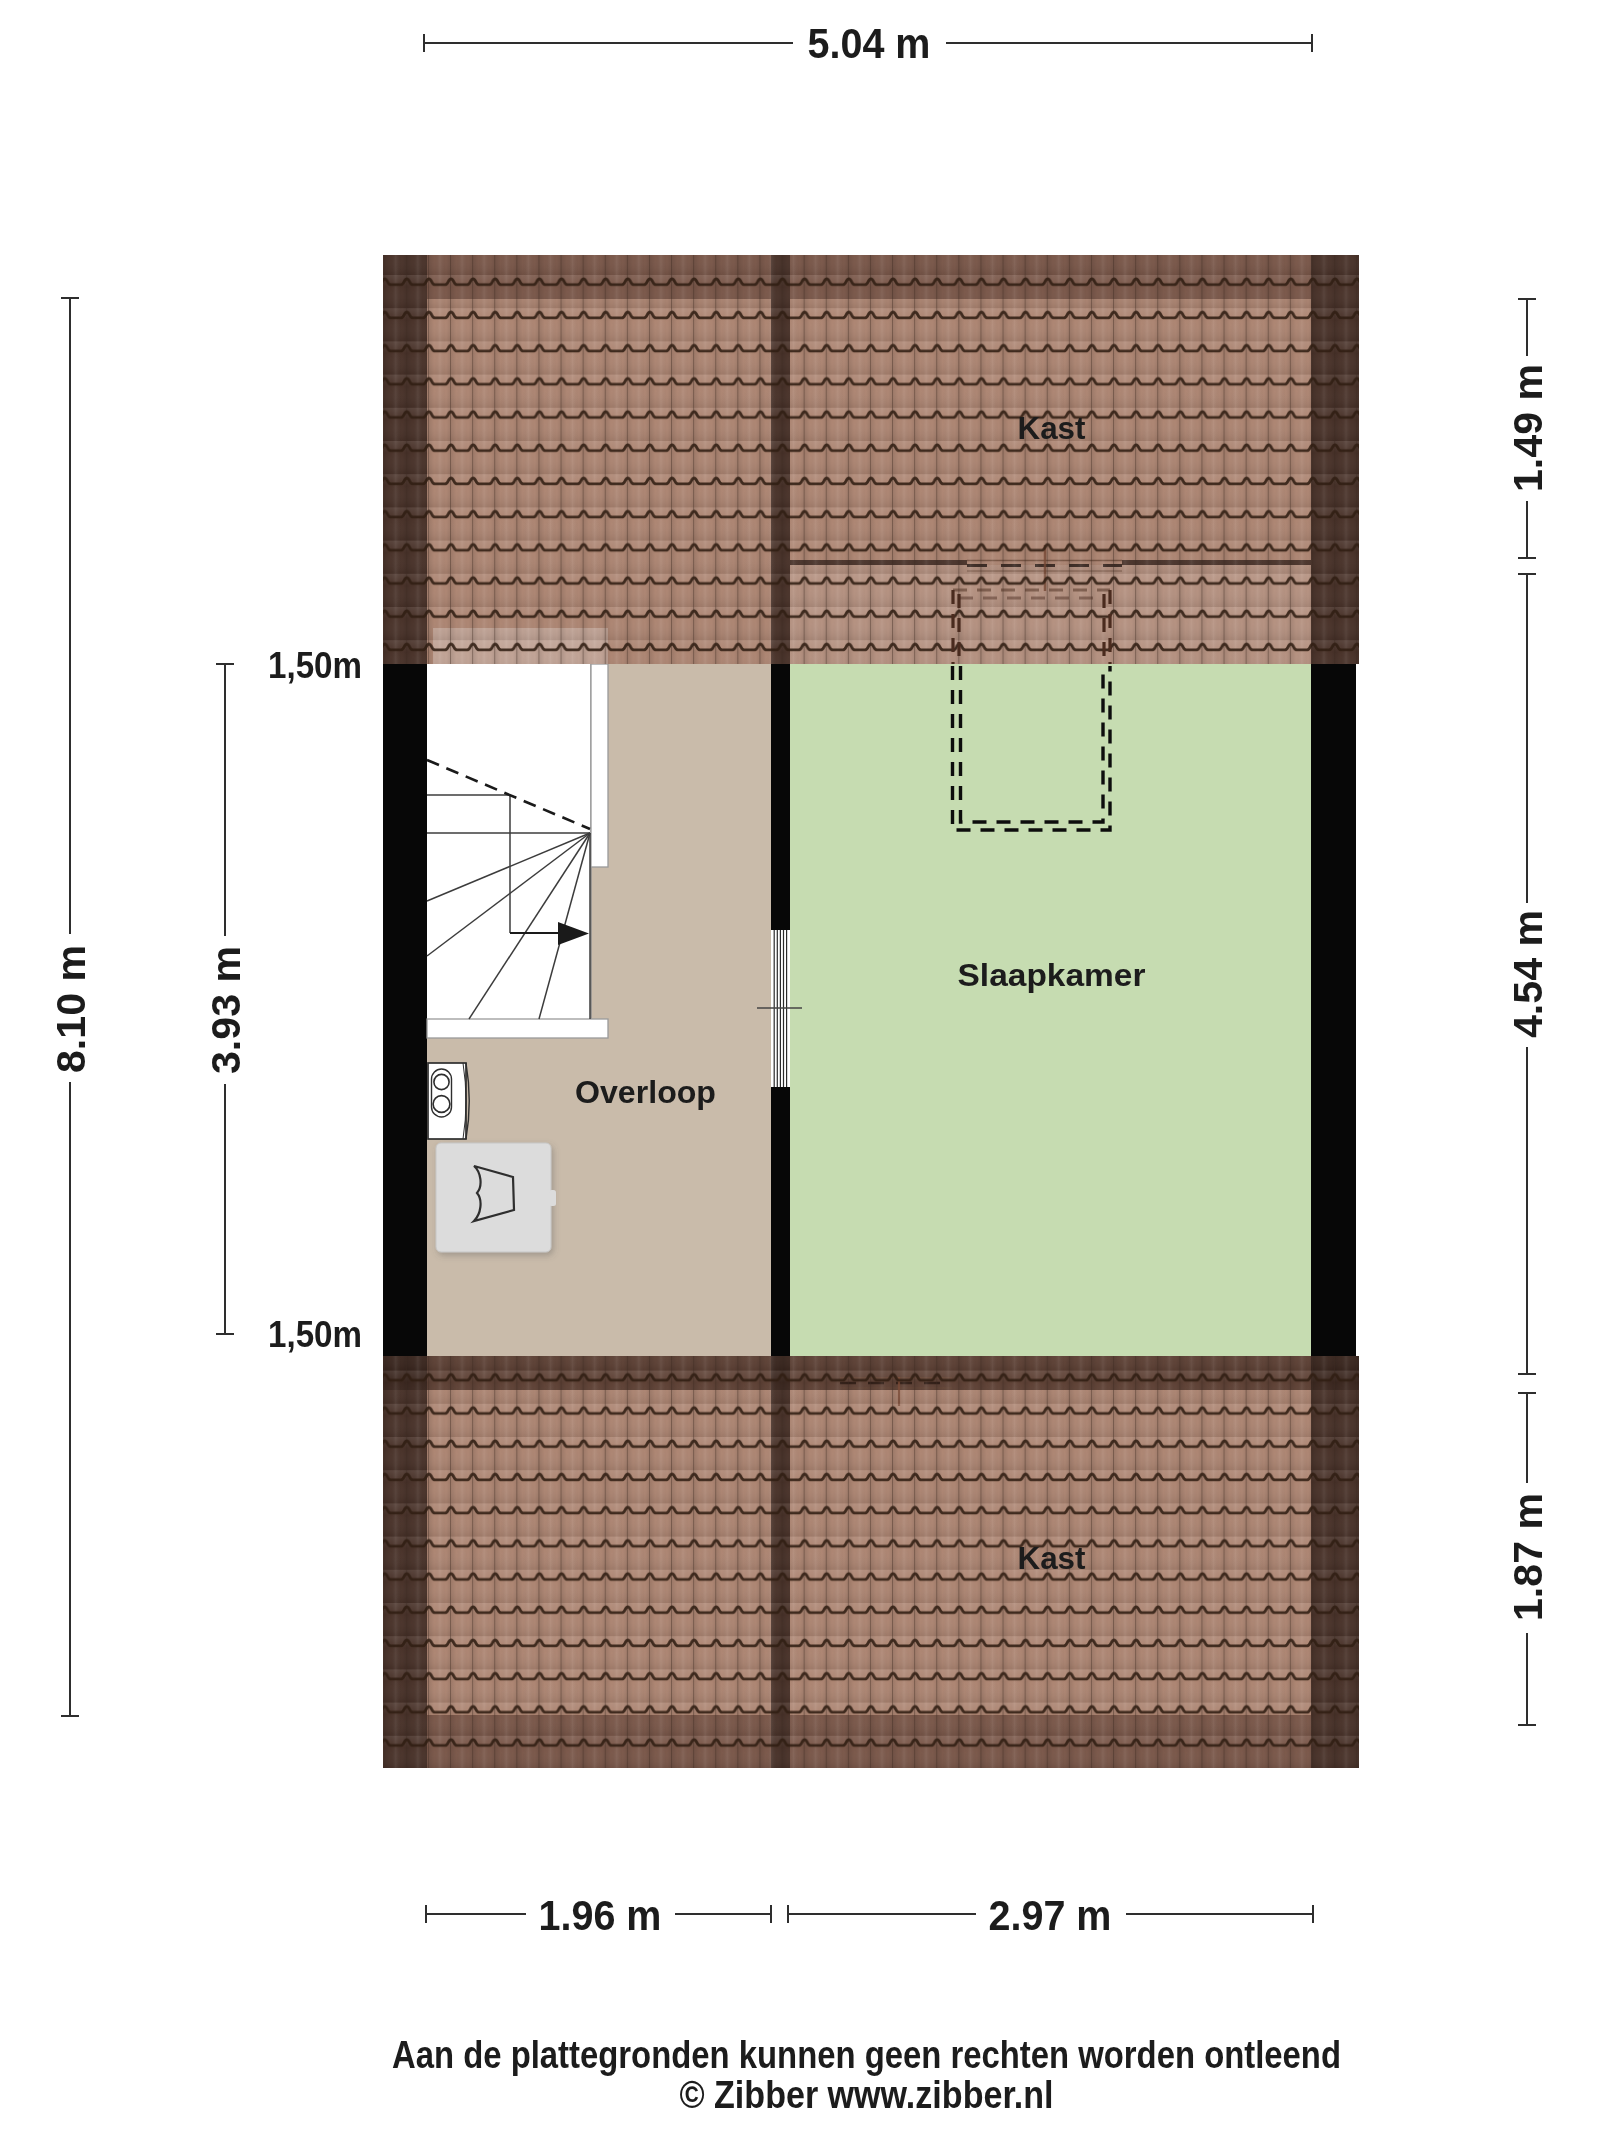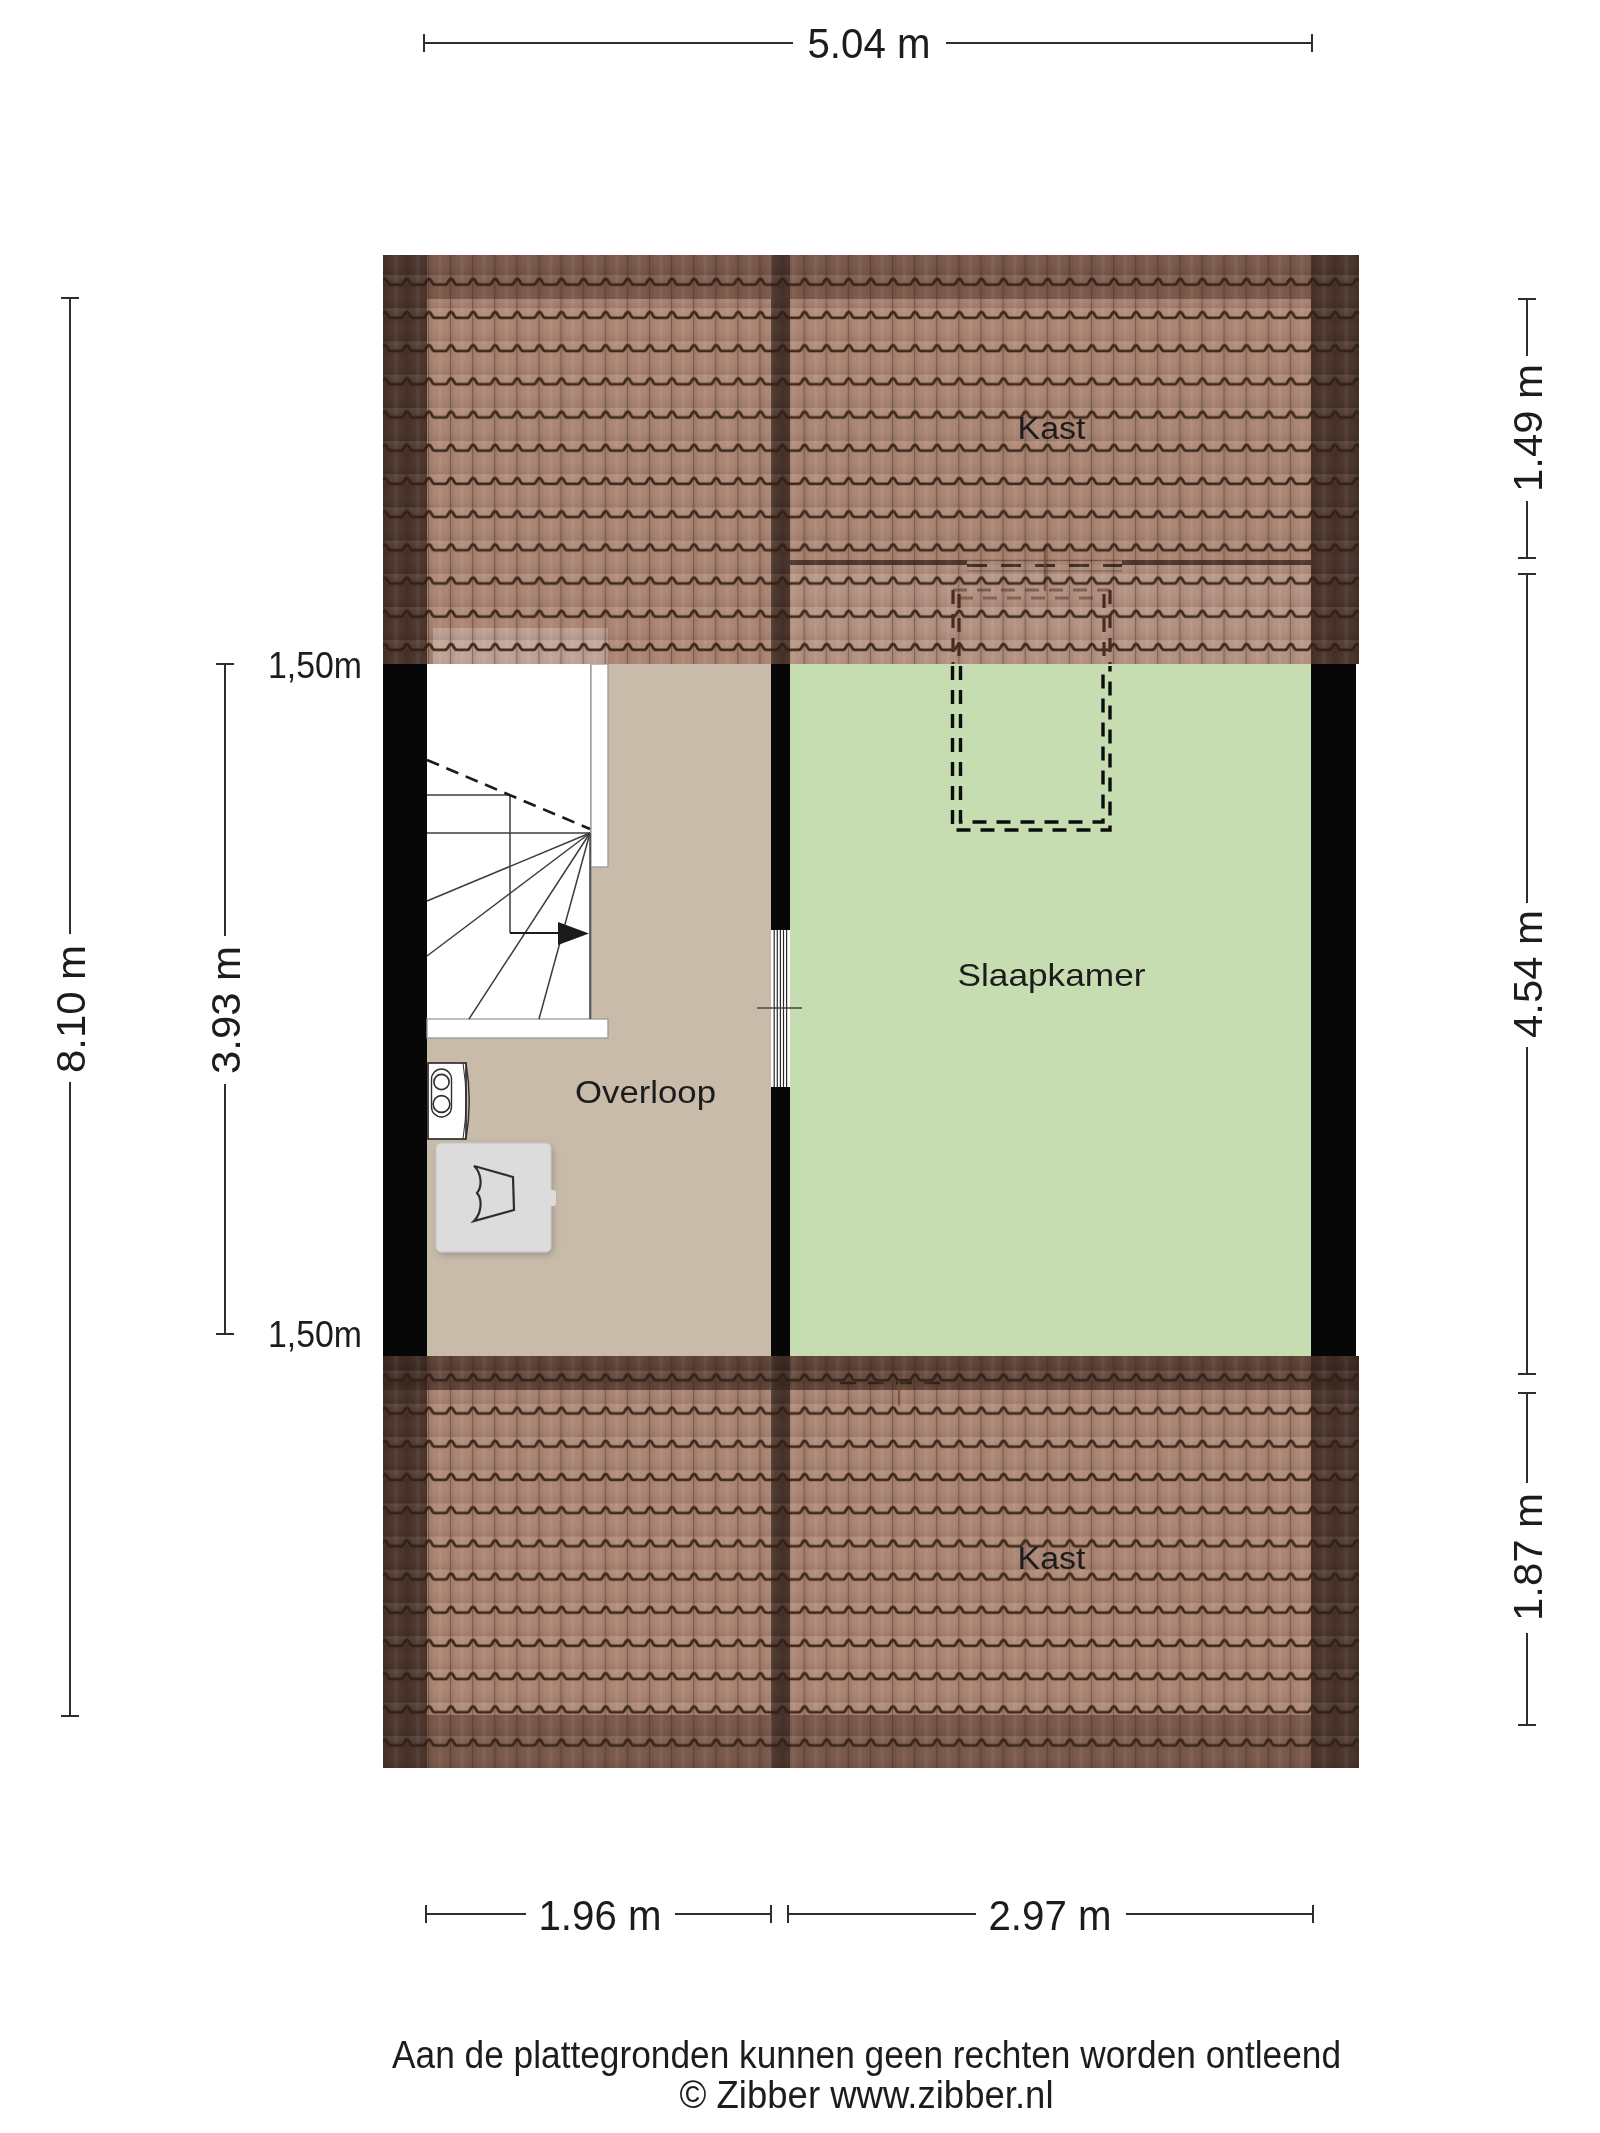--- a/index.html
+++ b/index.html
@@ -1,17 +1,17 @@
 <!DOCTYPE html>
 <html><head>
 <meta charset="utf-8">
 <style>
   html,body{margin:0;padding:0;background:#ffffff;}
   .page{position:relative;width:1600px;height:2133px;background:#ffffff;overflow:hidden;
-        font-family:"Liberation Sans",sans-serif;}
+        font-family:"Liberation Sans",sans-serif;font-weight:bold;}
   svg{display:block}
 </style>
 </head>
 <body>
 <div class="page">
 <svg width="1600" height="2133" viewBox="0 0 1600 2133" xmlns="http://www.w3.org/2000/svg">
 <defs>
   <linearGradient id="colg" x1="0" y1="0" x2="1" y2="0">
     <stop offset="0" stop-color="#000000" stop-opacity="0.10"></stop>
     <stop offset="0.25" stop-color="#000000" stop-opacity="0"></stop>

